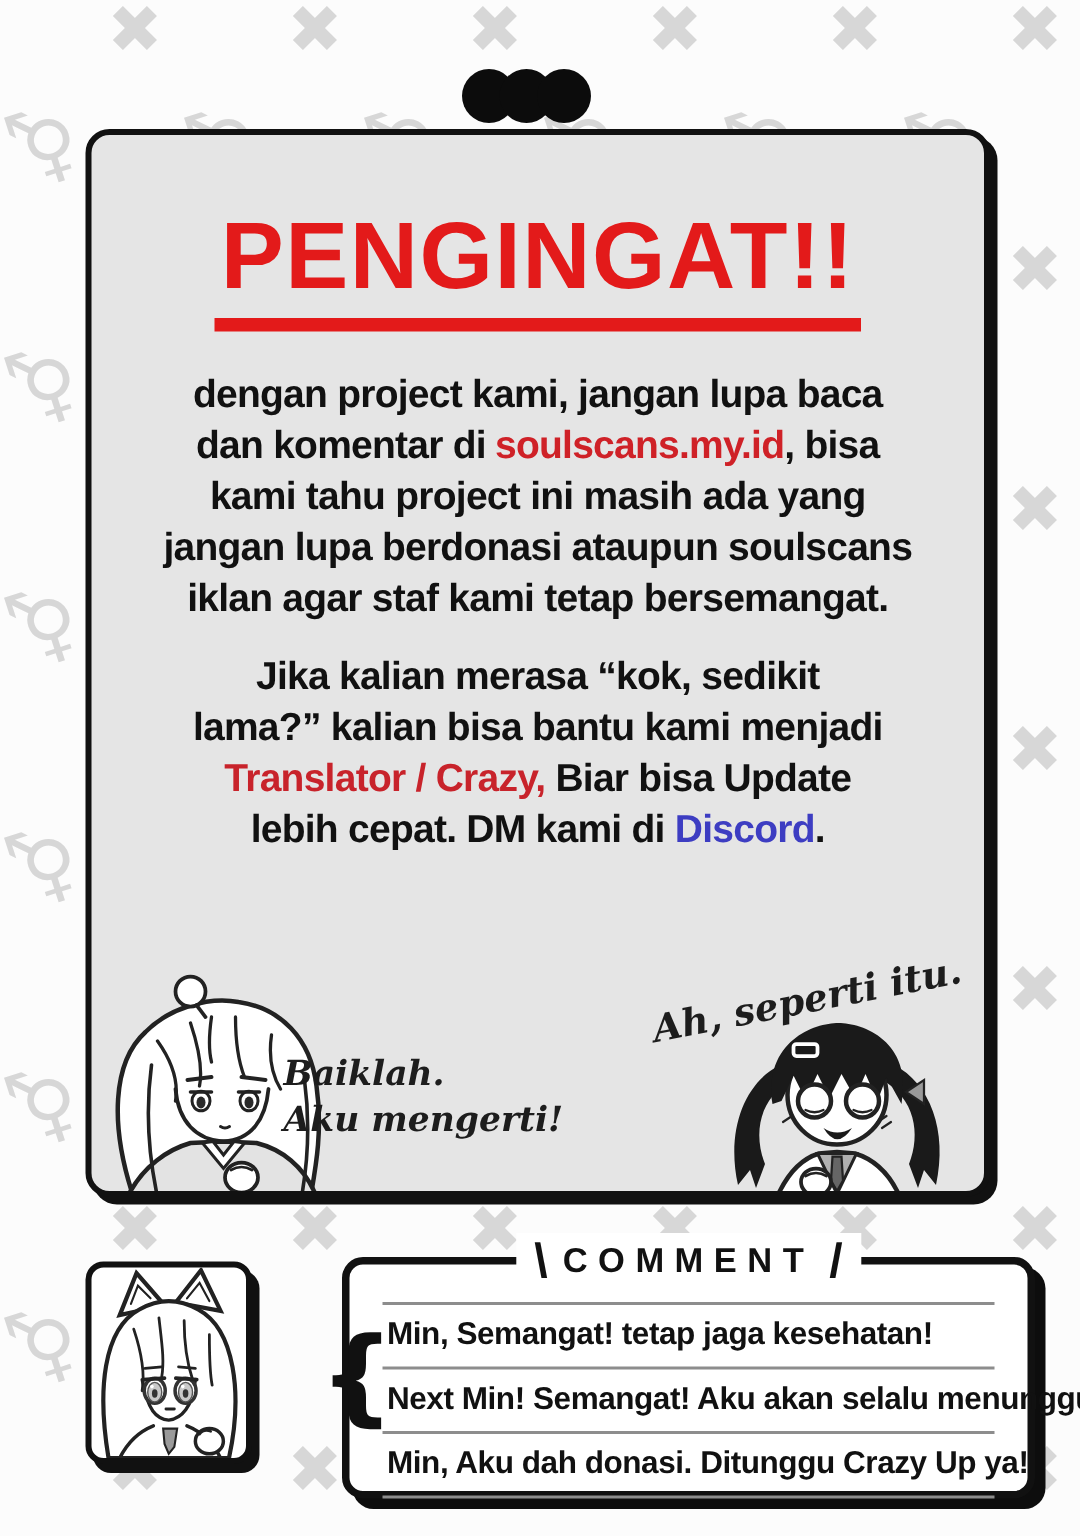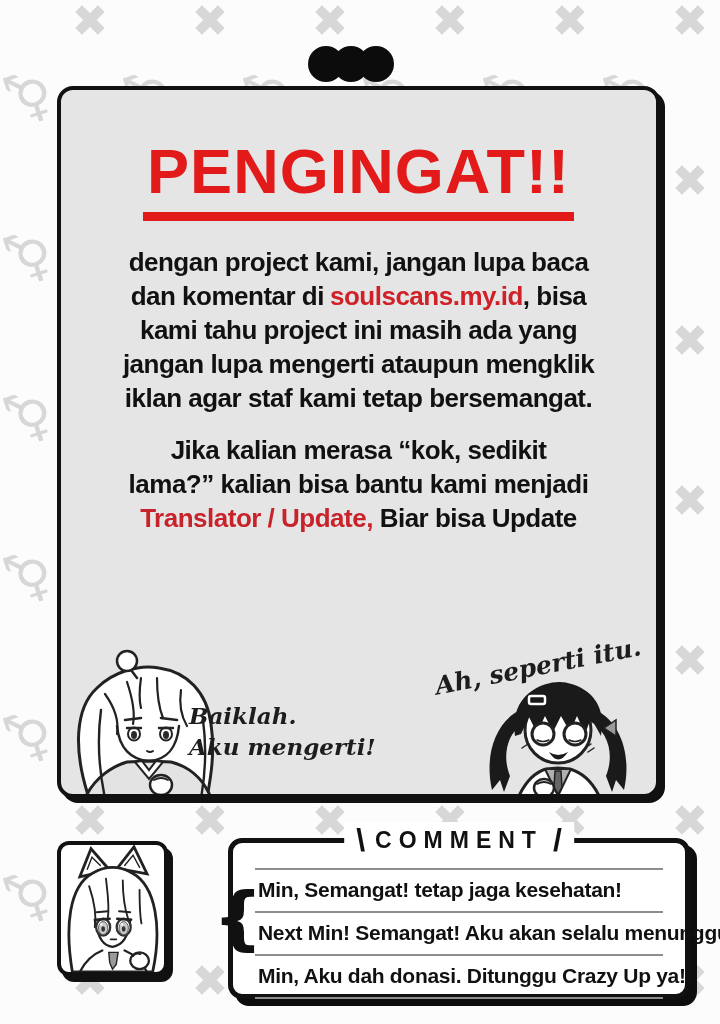--- a/index.html
+++ b/index.html
@@ -172,27 +172,28 @@
   </div>
 
   <div class="main-box">
     <div>
       <span class="title">PENGINGAT!!</span>
     </div>
     <div class="para para1">
         <div class="line"><span>dengan project kami, jangan lupa baca</span></div>
         <div class="line"><span>dan komentar di</span><span class="c-link">soulscans.my.id</span><span>, bisa</span></div>
         <div class="line"><span>kami tahu project ini masih ada yang</span></div>
-        <div class="line"><span>jangan lupa mengerti ataupun mengklik</span></div>
+        <div class="line"><span>jangan lupa berdonasi ataupun soulscans</span></div>
         <div class="line"><span>iklan agar staf kami tetap bersemangat.</span></div>
       </div>
     <div class="para para2">
         <div class="line"><span>Jika kalian merasa “kok, sedikit</span></div>
         <div class="line"><span>lama?” kalian bisa bantu kami menjadi</span></div>
-        <div class="line"><span class="c-accent">Translator / Update,</span><span> Biar bisa Update</span></div>
+        <div class="line"><span class="c-accent">Translator / Crazy,</span><span> Biar bisa Update</span></div>
+        <div class="line"><span>lebih cepat. DM kami di </span><span class="c-discord">Discord</span><span>.</span></div>
       </div>
 
     <div class="speech speech-left">Baiklah.
 Aku mengerti!</div>
     <div class="speech speech-right">Ah, seperti itu.</div>
 
     <svg class="char char-left" width="185" height="150" viewBox="0 0 185 150">
       <path d="M30 150 C14 102 16 60 38 40 C54 24 80 16 100 20 C128 24 148 44 152 76 C156 104 152 128 148 150 Z" fill="#fff" stroke="#222" stroke-width="3"></path>
       <circle cx="68" cy="13" r="10" fill="#fff" stroke="#222" stroke-width="2.5"></circle>
       <path class="ln" d="M72 22 L78 30" stroke-width="2.5"></path>

